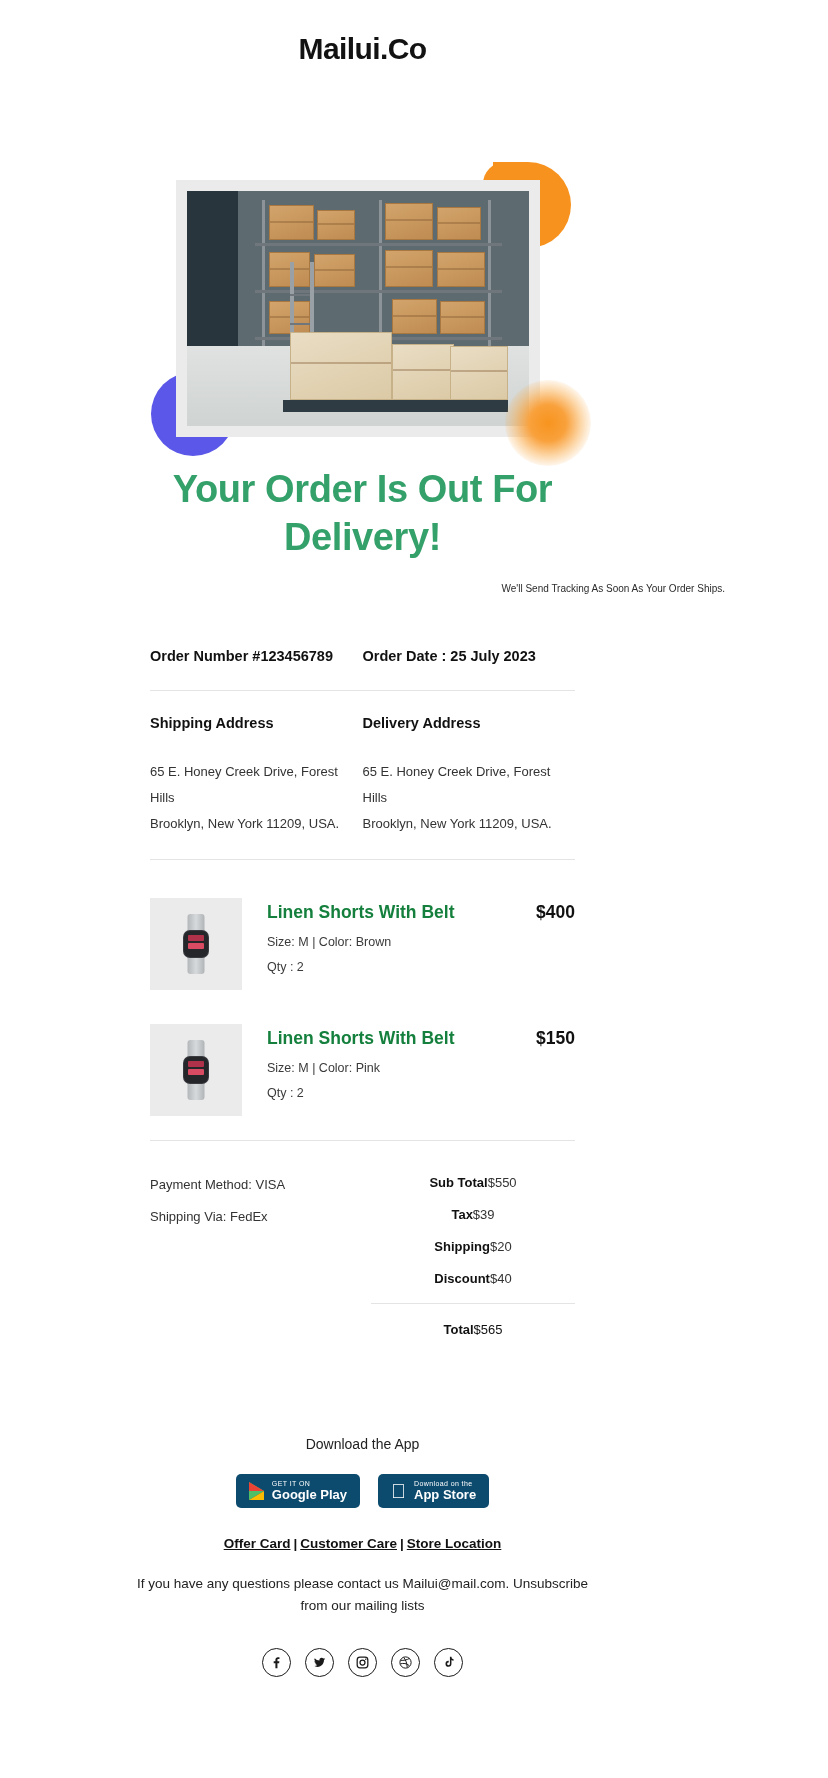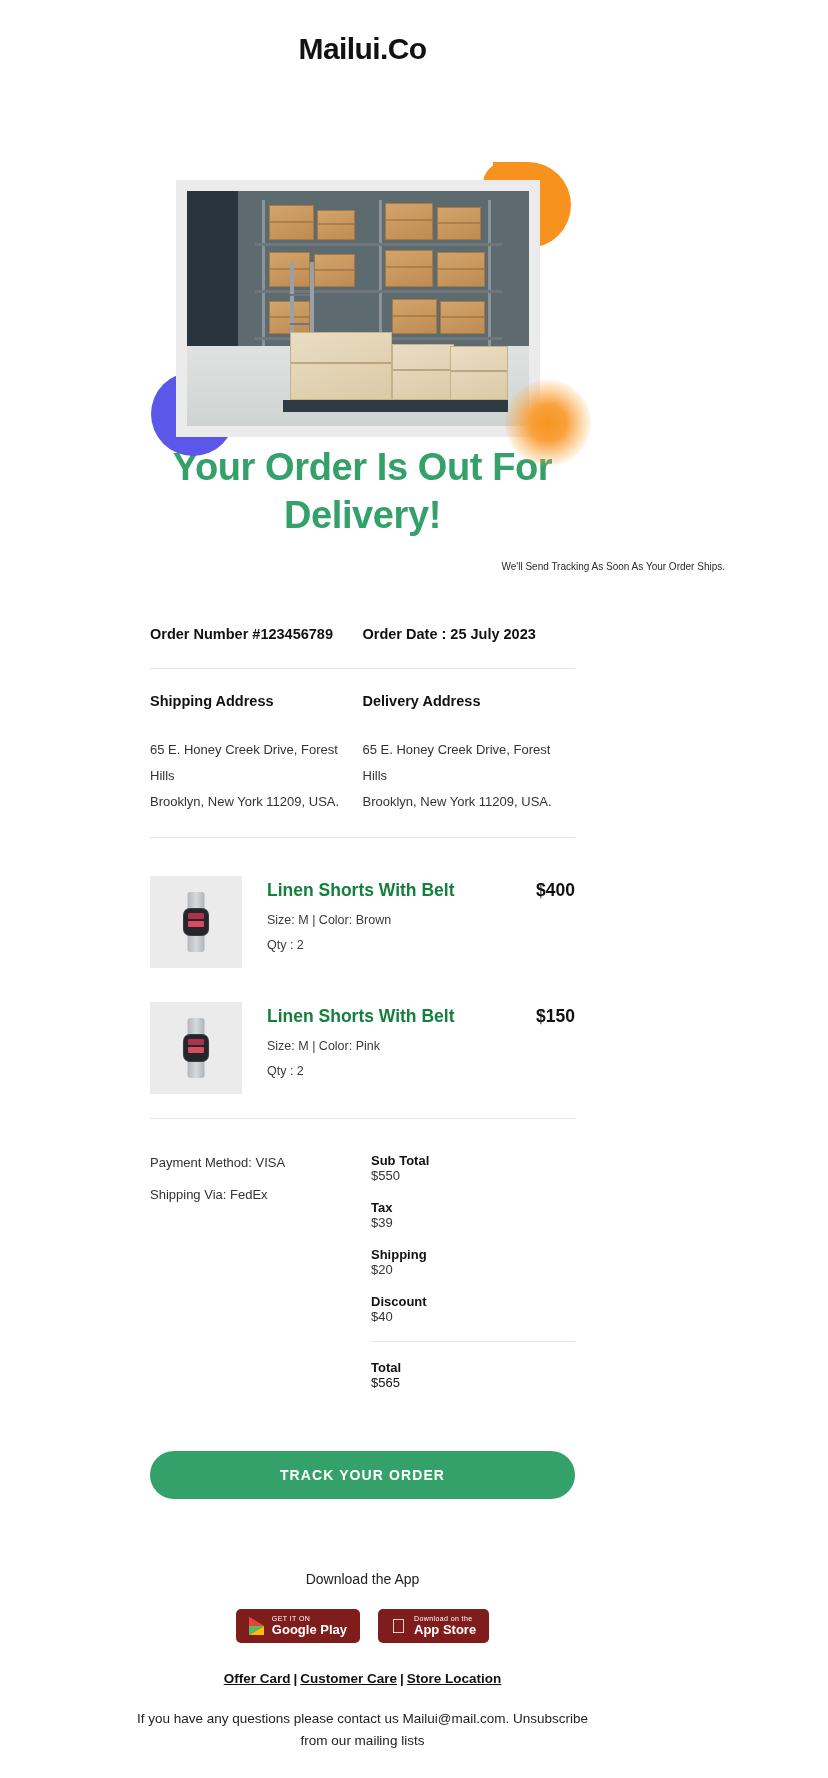--- a/index.html
+++ b/index.html
@@ -62,21 +62,21 @@
   .rack{position:absolute;background:#8d9499;}
   .shelf-line{position:absolute;height:3px;background:#6f777c;}
   .box{position:absolute;background:linear-gradient(160deg,#d2a46b,#bf8c52);border:1px solid #a97841;}
   .box.light{background:linear-gradient(160deg,#e9ddc4,#dccaa6);border-color:#c7b188;}
   .box::after{content:"";position:absolute;left:0;top:44%;width:100%;height:2px;background:rgba(120,80,40,.35);}
   .pallet{position:absolute;background:#2f3b42;}
   .ladder{position:absolute;width:4px;background:#9aa1a6;}
 
   
   .headline {
-    margin-top:30px;
+    margin-top:52px;
     text-align:center;
     font-size:38px; line-height:1.25; font-weight:bold;
     color:#34A06A;
     letter-spacing:-0.4px;
     padding:0 150px;
   }
   .subheadline {
     margin-top:22px; text-align:right;
     font-size:10px; color:#2b2b2b;
   }
@@ -114,21 +114,21 @@
   .p-name { font-size:17.5px; font-weight:bold; color:#15803d; }
   .p-attr { font-size:12.5px; color:#3a3a3a; margin-top:12px; }
   .p-qty  { font-size:12.5px; color:#3a3a3a; margin-top:11px; }
   .p-price { font-size:17.5px; font-weight:bold; color:#111; padding-top:4px; white-space:nowrap; }
 
   
   .summary { display:flex; padding:22px 0 10px; }
   .pay-col { width:52%; padding-top:14px; }
   .pay-line { font-size:13px; color:#333; margin-bottom:17px; }
   .tot-col { width:48%; padding-top:12px; }
-  .tot-row { display:flex; justify-content:center; margin-bottom:17px;flex-direction:column; }
+  .tot-row { display:flex; justify-content:center; margin-bottom:17px; }
   .tot-label { font-size:13px; font-weight:bold; color:#111; }
   .tot-value { font-size:13px; color:#333; }
   .tot-sep { height:1px; background:#e4e4e4; margin:10px 0 18px; }
   .tot-row.grand .tot-label,.tot-row.grand .tot-value{ font-size:13px; }
   .tot-row.grand .tot-value{ color:#111; }
 
   
   .cta-wrap { padding:34px 150px 0; }
   .cta {
     display:block; width:100%; height:48px; line-height:48px;
@@ -136,21 +136,21 @@
     font-size:14px; font-weight:bold; letter-spacing:1.1px;
     text-align:center; cursor:pointer;
     font-family:"Liberation Sans", sans-serif;
   }
 
   
   .footer { text-align:center; padding:72px 90px 0; }
   .dl-text { font-size:14px; color:#222; }
   .badges { display:flex; justify-content:center; gap:18px; margin-top:22px; }
   .badge {
-    background:#7f1d1d; border-radius:5px; height:34px;
+    background:#0c4a6e; border-radius:5px; height:34px;
     display:flex; align-items:center; padding:0 13px; gap:8px; cursor:pointer;
   }
   .badge .b-txt { color:#fff; text-align:left; line-height:1.08; }
   .badge .b-small { font-size:7px; letter-spacing:.4px; display:block; }
   .badge .b-big { font-size:13px; font-weight:bold; display:block; }
   .gp-tri {
     width:0;height:0;border-style:solid;border-width:9px 0 9px 15px;
     border-color:transparent transparent transparent #4fbf67;
     position:relative;
   }
@@ -322,23 +322,20 @@
         <div class="tot-sep"></div>
         <div class="tot-row grand">
           <span class="tot-label">Total</span>
           <span class="tot-value">$565</span>
         </div>
       </div>
     </div>
 
   </div>
 
-  <div class="cta-wrap">
-    <button class="cta">TRACK YOUR ORDER</button>
-  </div>
 
   <div class="footer">
     <div class="dl-text">Download the App</div>
 
     <div class="badges">
       <div class="badge">
         <span class="gp-tri"></span>
         <span class="b-txt">
           <span class="b-small">GET IT ON</span>
           <span class="b-big">Google Play</span>

